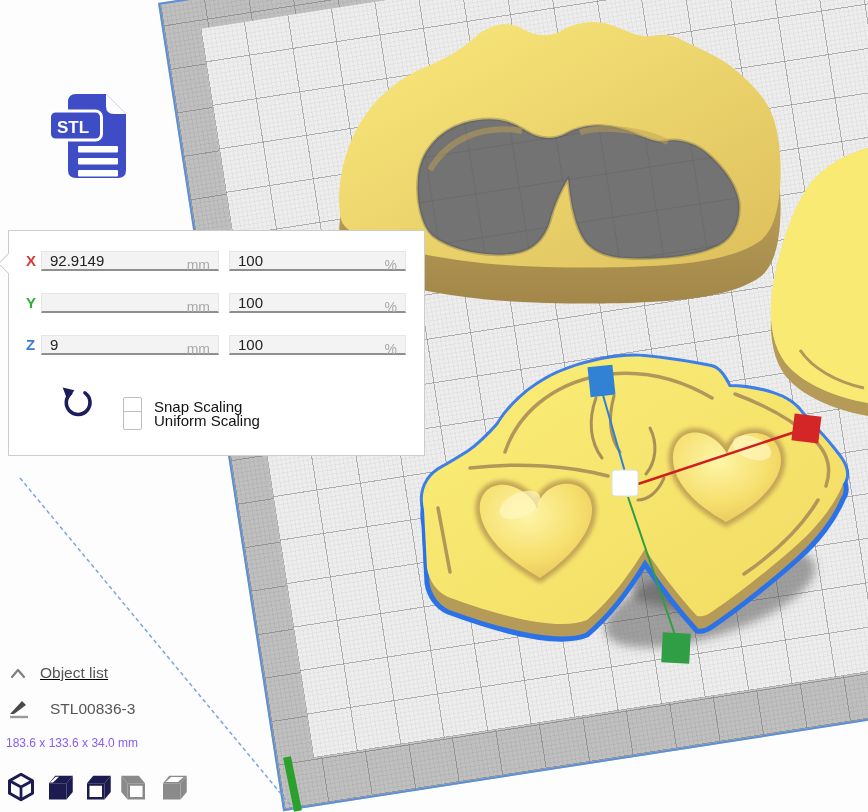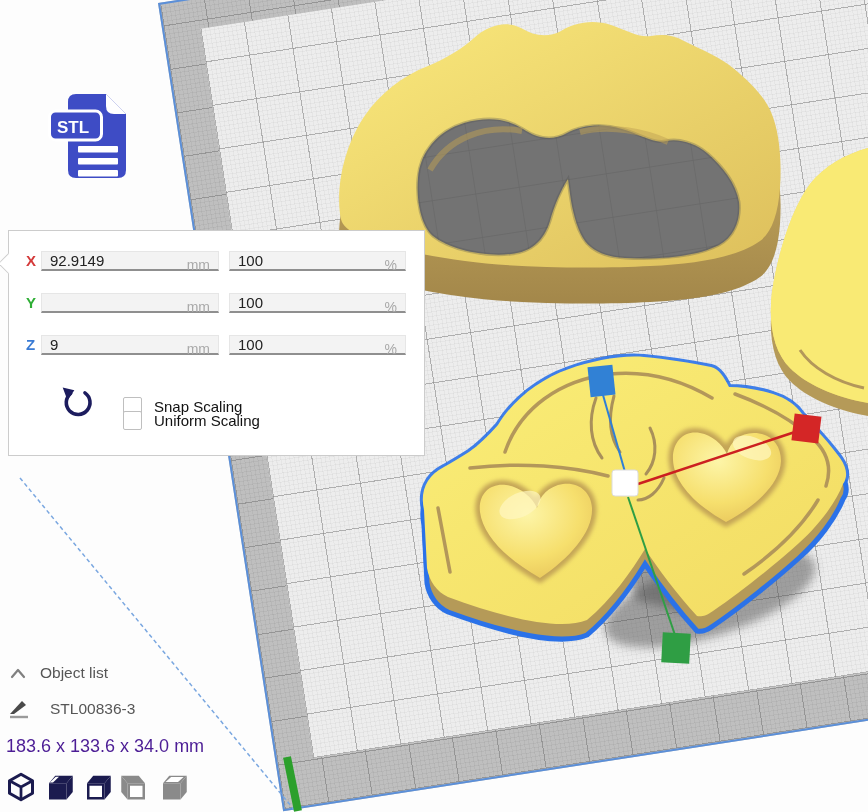--- a/index.html
+++ b/index.html
@@ -64,25 +64,25 @@
   .f-pct{left:220px;width:177px;text-decoration:underline;}
   .reset-btn{position:absolute;left:50px;top:155px;width:36px;height:36px;cursor:pointer;}
   .chk-row{position:absolute;left:114px;height:20px;display:flex;align-items:center;}
   .chk-box{
     width:17px;height:17px;border:1px solid #bfbfbf;border-radius:2px;background:#fff;
     margin-right:12px;flex:0 0 auto;
   }
   .chk-label{font-size:15px;color:#111;}
 
   
-  .obj-header{position:absolute;left:10px;top:664px;display:flex;align-items:center;z-index:5;cursor:pointer;}
+  .obj-header{position:absolute;left:10px;top:664px;display:flex;align-items:center;z-index:5;cursor:pointer;text-decoration:underline;}
   .obj-header .txt{margin-left:14px;font-size:15.5px;color:#565656;}
   .obj-item{position:absolute;left:8px;top:698px;display:flex;align-items:center;z-index:5;}
   .obj-item .txt{margin-left:20px;font-size:15.5px;color:#565656;}
-  .obj-dims{position:absolute;left:6px;top:736px;font-size:18px;color:#4c1d95;z-index:5;}
+  .obj-dims{position:absolute;left:6px;top:736px;font-size:12px;color:#8b5cf6;z-index:5;}
 
   
   .view-toolbar{position:absolute;left:6px;top:772px;display:flex;gap:8px;z-index:5;}
   .view-btn{width:30px;height:30px;cursor:pointer;}
 </style>
 </head>
 <body>
 
 <div class="viewport">
   <div class="build-plate">

